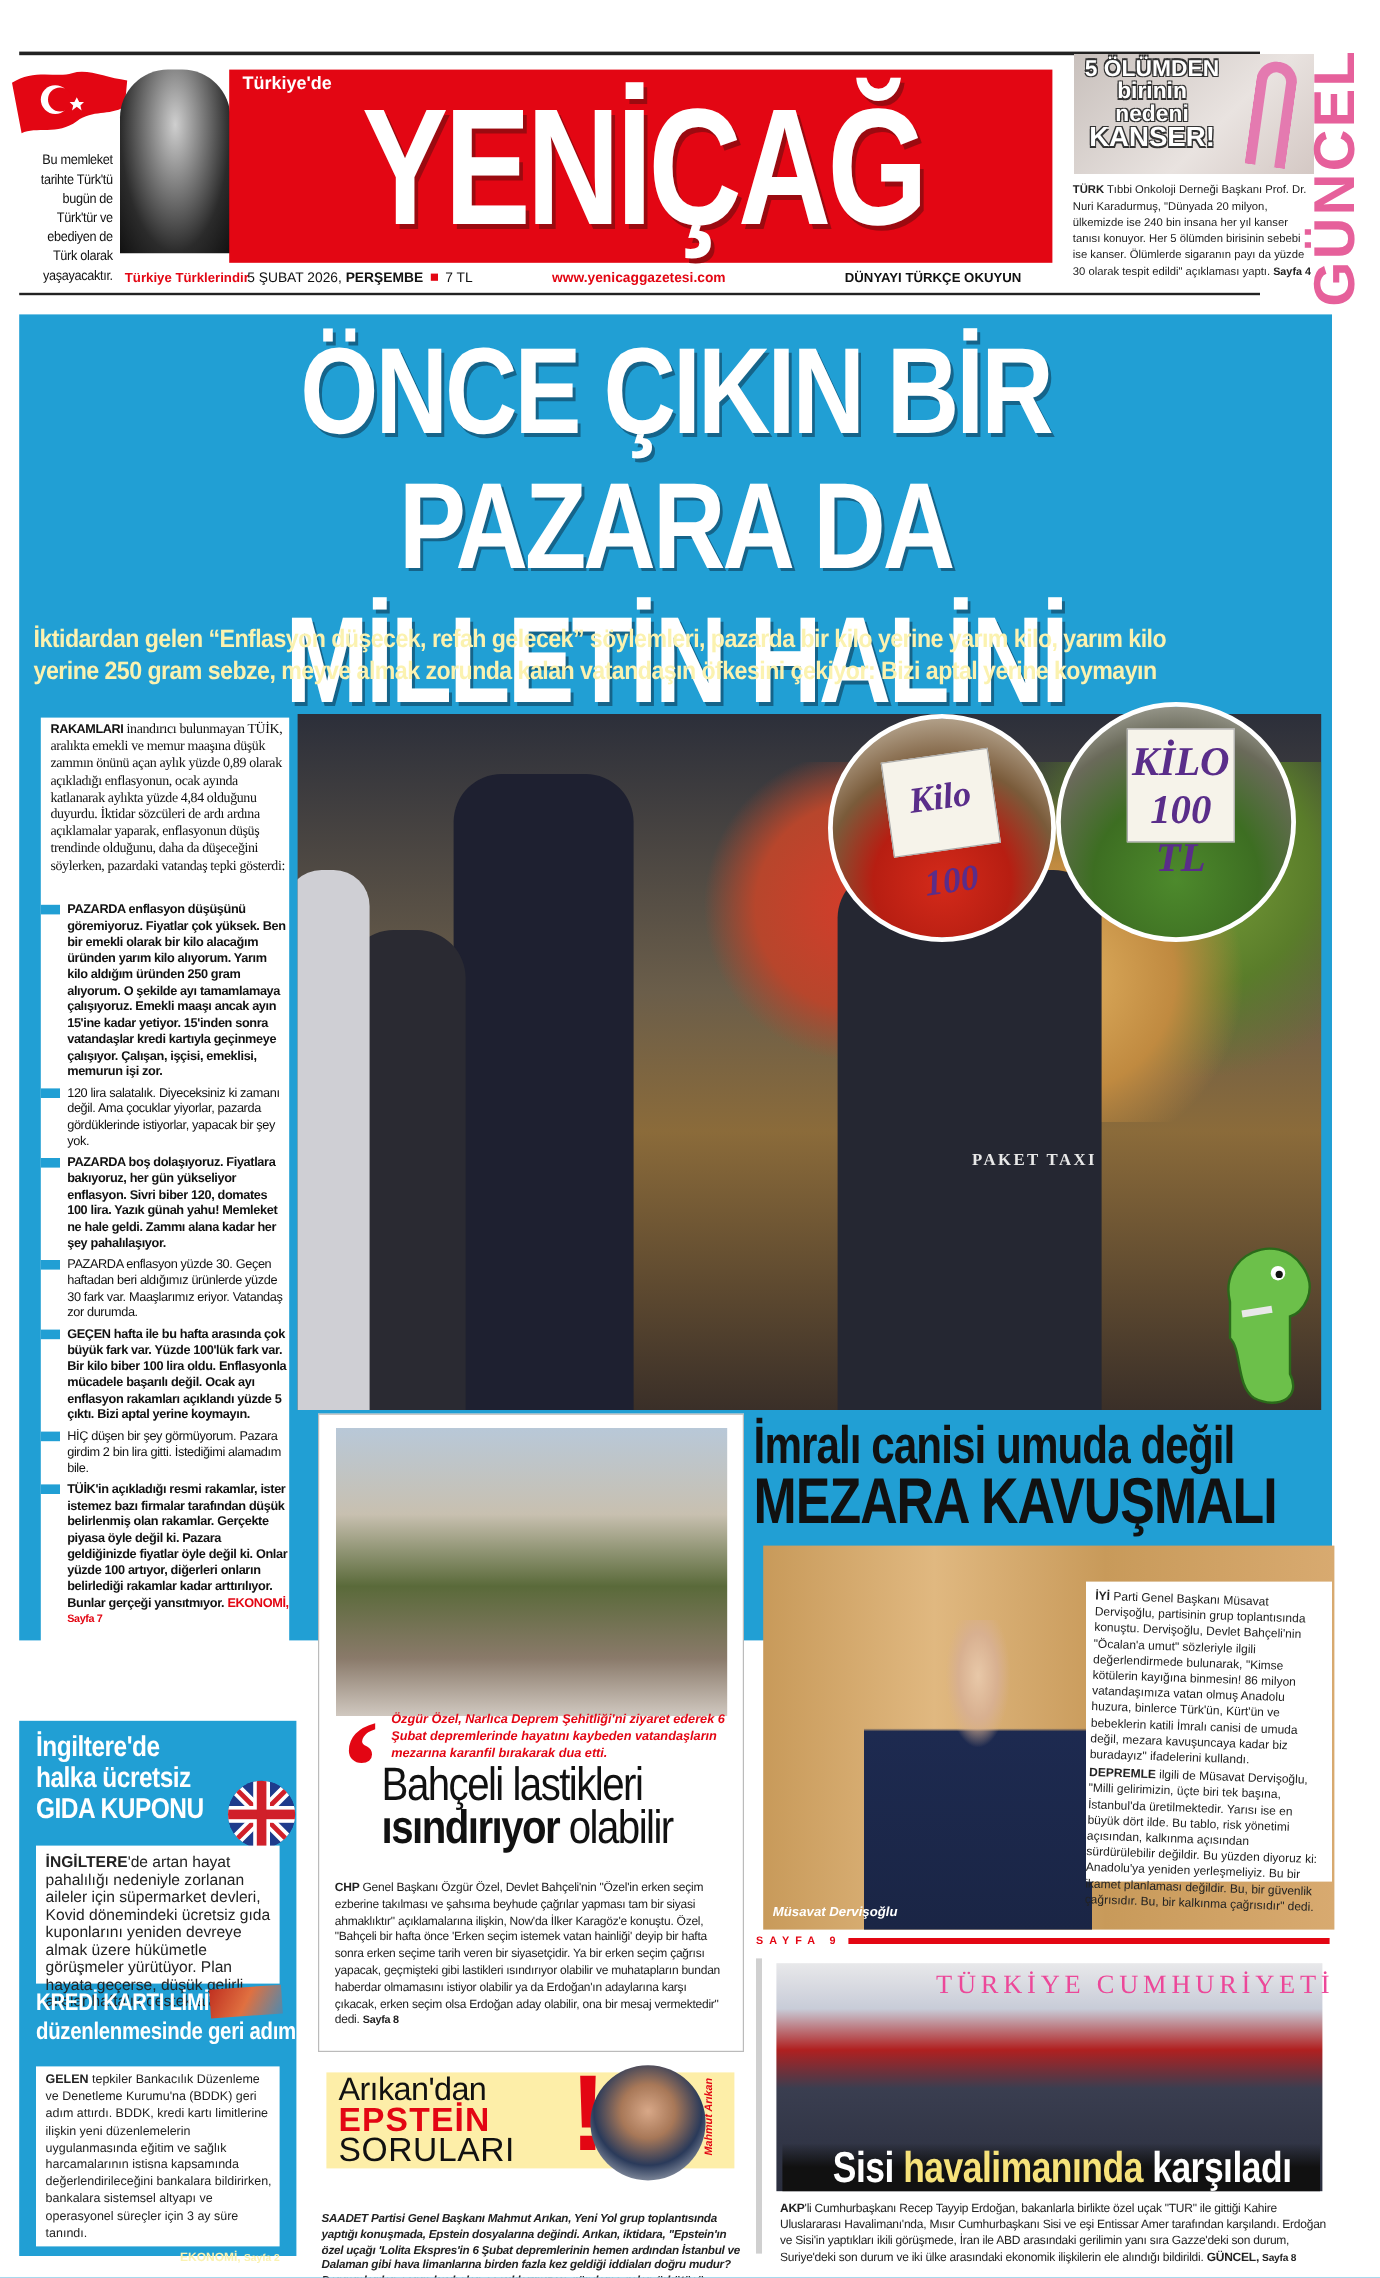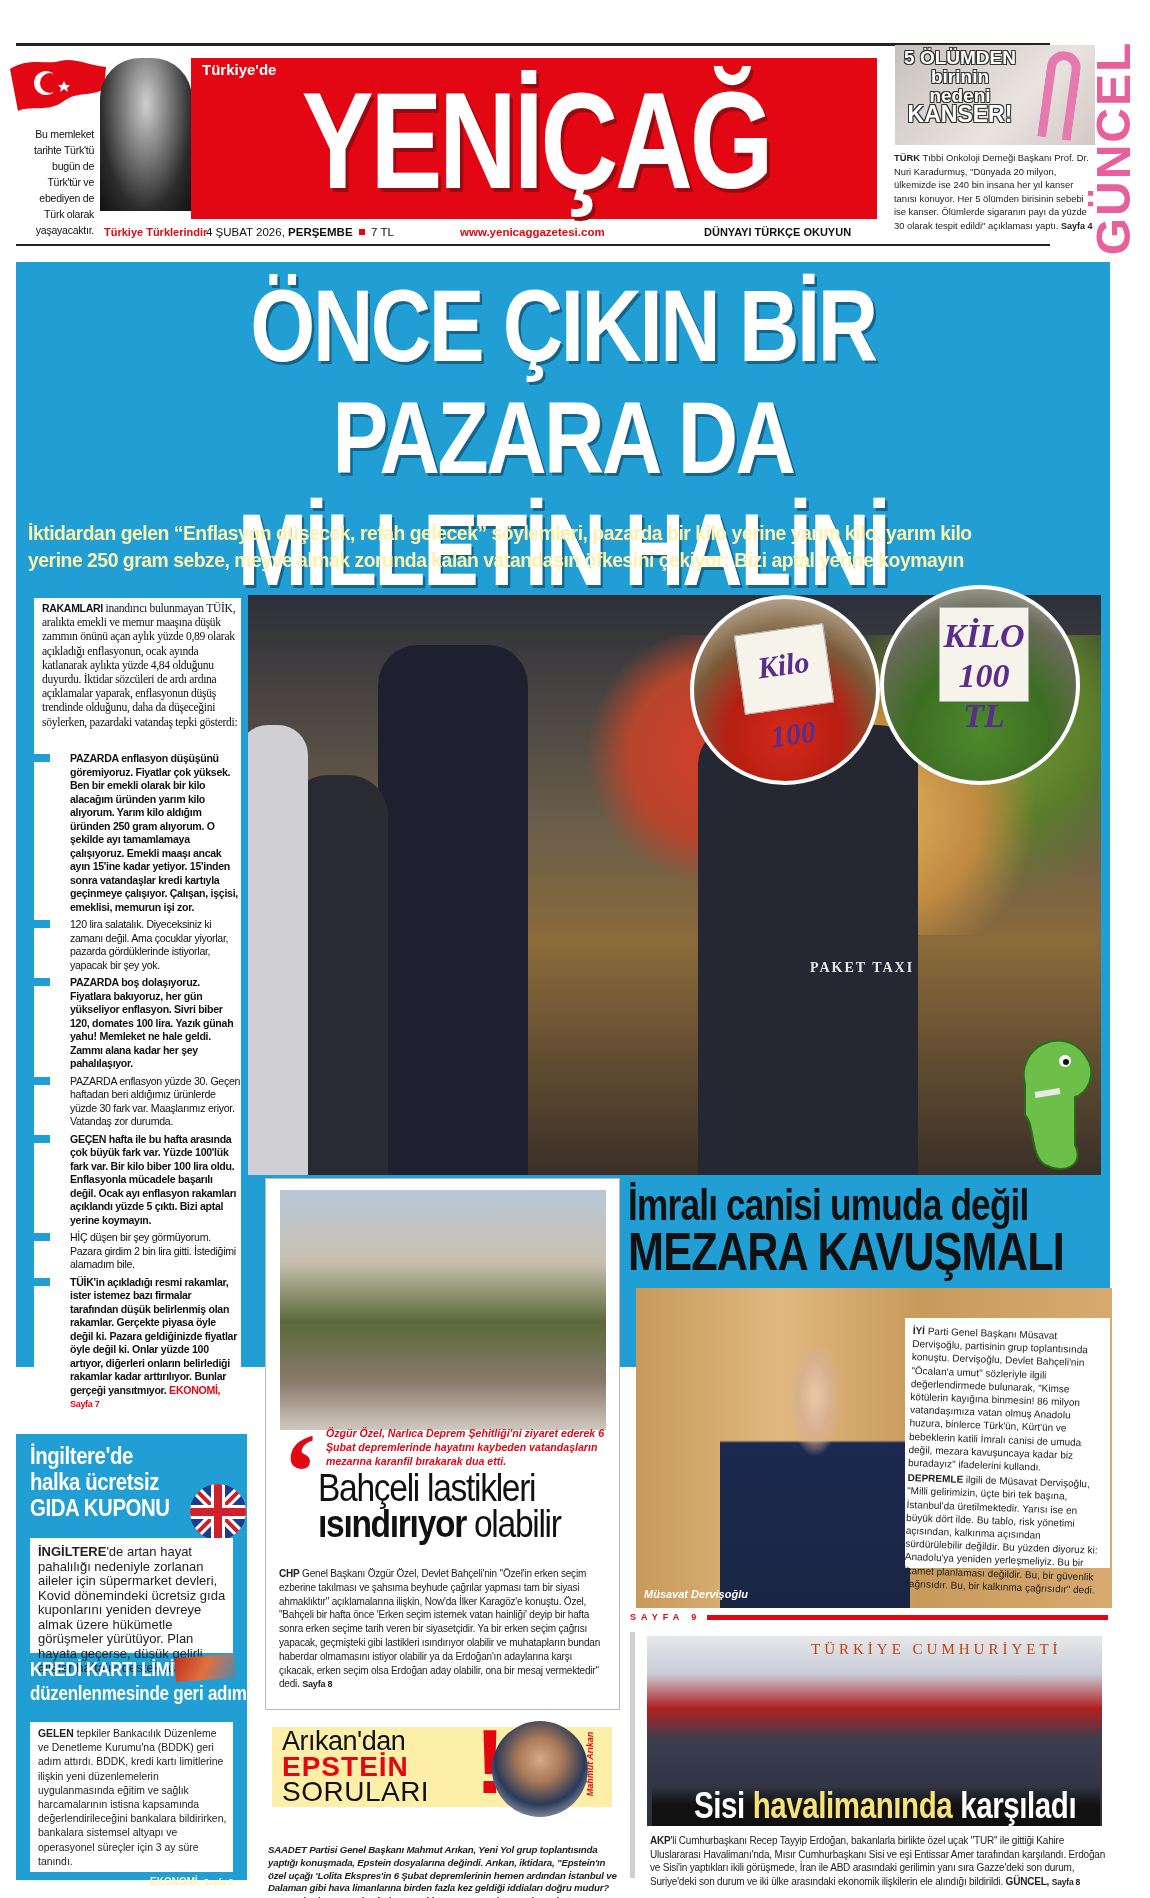--- a/index.html
+++ b/index.html
@@ -35,21 +35,21 @@
   
   .hero { left: 16px; top: 262px; width: 1094px; height: 1105px; background: #219fd4; }
   .headline { left: 16px; top: 270px; width: 1094px; text-align: center; color: #fff; font-weight: 900; font-size: 102px; line-height: 112px; letter-spacing: -3px; transform: scaleX(0.82); transform-origin: center; text-shadow: 3px 3px 0 #15648a; }
   .subhead { left: 28px; top: 519px; width: 1080px; color: #fbf2b0; font-weight: bold; font-size: 21px; line-height: 27px; letter-spacing: -0.5px; transform: scaleX(0.92); transform-origin: left; white-space: nowrap; }
 
   
   .lead-panel { left: 34px; top: 598px; width: 207px; height: 836px; background: #fff; }
   .lead-intro { left: 42px; top: 601px; width: 196px; font-family: "Liberation Serif", serif; font-size: 11.6px; line-height: 14.2px; color: #111; letter-spacing: -0.3px; }
   .lead-intro b { font-family: "Liberation Sans", sans-serif; font-weight: 900; font-size: 10.5px; }
   .quotes { left: 34px; top: 752px; width: 207px; }
-  .qitem { position: relative; padding-left: 36px; font-size: 10.6px; line-height: 13.5px; margin-bottom: 4px; color: #111; letter-spacing: -0.3px; }
+  .qitem { position: relative; padding-left: 22px; font-size: 10.6px; line-height: 13.5px; margin-bottom: 4px; color: #111; letter-spacing: -0.3px; }
   .qitem .mark { position: absolute; left: 0; top: 2px; width: 16px; height: 8px; background: #219fd4; }
   .qitem.bold { font-weight: bold; }
   .qitem .ek { color: #e30613; font-weight: bold; }
 
   
   .main-photo { left: 248px; top: 595px; width: 853px; height: 580px; background: linear-gradient(180deg,#2c2f3a 0%, #6b5e4a 40%, #8b6b3a 60%, #3a2f28 100%); overflow: hidden; }
   .main-photo .veg1 { position:absolute; left: 300px; top: 40px; width: 560px; height: 300px; background: radial-gradient(circle at 30% 40%, #d43c2a 0%, #b7462c 20%, transparent 30%), radial-gradient(circle at 60% 60%, #e0b060 0%, #c08a40 25%, transparent 40%), radial-gradient(circle at 80% 30%, #7aa03a 0%, #5a7d2a 20%, transparent 35%); }
   .main-photo .person { position:absolute; background: #1c1f28; border-radius: 40px 40px 0 0; }
   .circ { border-radius: 50%; border: 4px solid #fff; overflow: hidden; }
   .circ1 { left: 690px; top: 595px; width: 190px; height: 190px; background: radial-gradient(circle at 50% 75%, #d42a1a 0%, #b71e12 35%, #7a5b3a 60%, #d8d0c0 100%); }
@@ -111,21 +111,21 @@
   .dervis-cap { left: 644px; top: 1588px; color: #fff; font-size: 11px; font-weight: bold; font-style: italic; }
   .dervis-body { left: 913px; top: 1324px; width: 195px; font-size: 10px; line-height: 13.2px; color: #222; transform: rotate(2deg); transform-origin: left top; }
   .dervis-body b { font-weight: 900; }
   .sayfa9 { left: 630px; top: 1611px; width: 478px; height: 12px; display: flex; align-items: center; }
   .sayfa9 .t { color: #e30613; font-weight: 900; font-size: 9px; letter-spacing: 5px; }
   .sayfa9 .bar { flex: 1; height: 5px; background: #e30613; margin-left: 6px; }
 
   
   .sisi-box { left: 630px; top: 1632px; width: 480px; height: 246px; border-left: 5px solid #d0d0d0; }
   .sisi-photo { left: 647px; top: 1636px; width: 455px; height: 190px; background: linear-gradient(180deg,#e8e8ea 0%,#c8ccd8 20%,#b02020 38%,#3a3e50 55%,#2a2e3e 100%); }
-  .sisi-plane-text { left: 811px; top: 1641px; font-family: "Liberation Serif", serif; font-size: 15px; letter-spacing: 4px; color: #c2410c; }
+  .sisi-plane-text { left: 780px; top: 1641px; font-family: "Liberation Serif", serif; font-size: 22px; letter-spacing: 4px; color: #ec4899; }
   .sisi-head { left: 652px; top: 1786px; width: 448px; height: 40px; background: linear-gradient(180deg,transparent,#111 50%); color: #fff; font-weight: 900; font-size: 36px; line-height: 40px; text-align: center; white-space: nowrap; letter-spacing: -0.5px; }
   .sisi-head span.y { color: #f7e27a; }
   .sisi-head .inner { display:inline-block; transform: scaleX(0.82); }
   .sisi-body { left: 650px; top: 1834px; width: 460px; font-size: 10px; line-height: 13.5px; color: #222; letter-spacing: -0.2px; }
   .sisi-body b { font-weight: 900; }
 </style>
 </head>
 <body>
 
 <div class="abs topline"></div>
@@ -137,21 +137,21 @@
   <polygon points="56,26 58,30 62,30 59,33 60,37 56,34 52,37 53,33 50,30 54,30" fill="#fff"></polygon>
 </svg>
 <div class="abs quote">Bu memleket tarihte Türk'tü bugün de Türk'tür ve ebediyen de Türk olarak yaşayacaktır.</div>
 <div class="abs portrait"></div>
 <div class="abs logo-box"></div>
 <div class="abs logo-text">YENİÇAĞ</div>
 <div class="abs logo-pre">Türkiye'de</div>
 
 <div class="abs mast-slogan" style="font-size:11px;"><span class="red" style="color:#e30613;font-weight:bold;">Türkiye Türklerindir</span></div>
 <div class="abs mast-date" style="font-size:11.5px;">
-  <span>4 ŞUBAT 2026,</span>
+  <span>5 ŞUBAT 2026,</span>
   <b>PERŞEMBE</b>
   <span style="display:inline-block;width:6px;height:6px;background:#e30613;margin:0 3px 1px 3px;"></span>
   <span>7 TL</span>
 </div>
 <div class="abs mast-web" style="font-size:11.5px;color:#e30613;font-weight:bold;">www.yenicaggazetesi.com</div>
 <div class="abs mast-dunya" style="font-size:11px;">DÜNYAYI TÜRKÇE OKUYUN</div>
 <div class="abs mast-line"></div>
 
 <div class="abs guncel-img">
     <div class="ribbon"></div>

